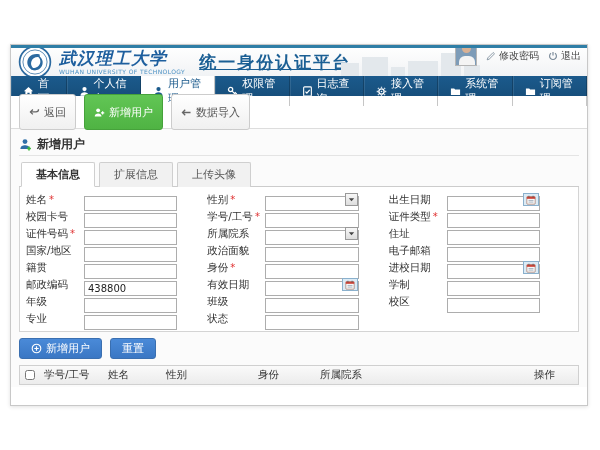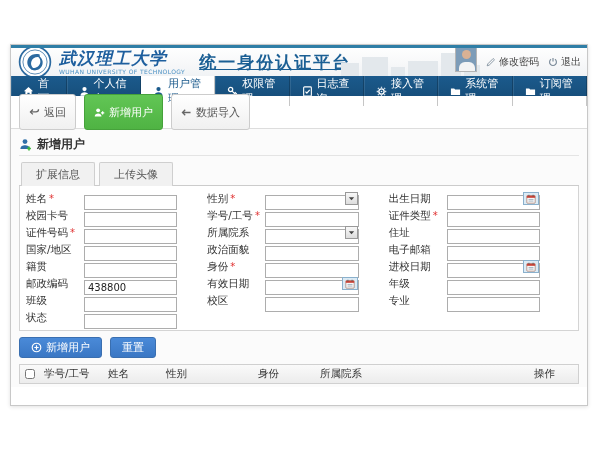--- a/index.html
+++ b/index.html
@@ -9,21 +9,21 @@
     border:1px solid #c8c8c8;box-shadow:0 1px 4px rgba(0,0,0,.12);}
   .accent{height:3px;background:var(--accent-teal,#2f7ea6);}
   
   .hdr{position:relative;height:28px;background:linear-gradient(#fefefe,#f1f3f5);display:flex;align-items:center;overflow:hidden;}
   .logo{width:34px;height:34px;margin:0 7px 0 7px;flex:0 0 auto;}
   .brand{display:flex;flex-direction:column;line-height:1;}
   .brand-cn{font-size:17px;font-weight:bold;font-style:italic;letter-spacing:1px;color:#1e5f9e;}
   .brand-en{font-size:6px;color:#4a90c4;letter-spacing:.4px;margin-top:2px;}
   .platform{font-size:17px;font-weight:bold;color:#1b5f94;letter-spacing:2px;margin-left:14px;text-decoration:underline;}
   .sky{position:absolute;bottom:0;background:#e3e8ec;}
-  .userbar{position:absolute;right:6px;bottom:3px;display:flex;align-items:flex-end;gap:9px;}
+  .userbar{position:absolute;right:6px;bottom:9px;display:flex;align-items:flex-end;gap:9px;}
   .avatar{width:22px;height:27px;background:#7d9cb8;border:1px solid #b5b5b5;position:relative;overflow:hidden;margin-bottom:1px;}
   .avatar::before{content:"";position:absolute;width:9px;height:9px;border-radius:50%;background:#d9b194;top:4px;left:6px;}
   .avatar::after{content:"";position:absolute;width:16px;height:10px;border-radius:6px 6px 0 0;background:#f4f4f4;bottom:-1px;left:3px;}
   .ulink{display:flex;align-items:center;gap:3px;font-size:10px;color:#444;cursor:pointer;padding-bottom:4px;}
   .ulink .icon{display:inline-flex;color:#7a8a99;}
   
   .nav{height:20px;background:linear-gradient(var(--nav-blue,#1b5a8c),#174f7c);display:flex;align-items:flex-start;}
   .nav-item{display:flex;align-items:center;gap:4px;padding:0 11px;font-size:11px;color:#fff;cursor:pointer;
     border-right:1px solid rgba(0,0,0,.22);border-left:1px solid rgba(255,255,255,.10);}
   .nav-item .icon{display:inline-flex;color:#fff;}
@@ -227,20 +227,21 @@
           <svg viewBox="0 0 13 13" width="13" height="13">
             <circle cx="6" cy="3.6" r="2.4" fill="#2f6fa7"></circle>
             <path d="M1.4 11 C1.4 8.2 3.8 7.3 6 7.3 C8.2 7.3 10.6 8.2 10.6 11 Z" fill="#2f6fa7"></path>
             <path d="M10 8.6 V12.4 M8.1 10.5 H11.9" stroke="#3cb53c" stroke-width="1.6"></path>
           </svg>
         </span>
       <span>新增用户</span>
     </div>
 
     <div class="tabs" id="tabs">
+        <div class="tab active">基本信息</div>
         <div class="tab">扩展信息</div>
         <div class="tab">上传头像</div>
       </div>
 
     <div class="panel" id="form-panel">
         <div class="field">
     <span class="flabel"><span class="ftext">姓名</span><span class="req">*</span></span>
     <span class="fctrl">
       <input type="text" style="">
     </span>
@@ -362,20 +363,26 @@
     <span class="fctrl">
       <input type="text" style="">
     <button class="calbtn">
               <svg viewBox="0 0 12 12" width="10" height="10">
                 <rect x="1" y="2" width="10" height="9" rx=".8" fill="#fdfdfd" stroke="#9a6a5a" stroke-width=".8"></rect>
                 <rect x="1" y="2" width="10" height="2.6" fill="#cc4438"></rect>
                 <path d="M3.5 .9 V3 M8.5 .9 V3" stroke="#555" stroke-width="1"></path>
                 <path d="M3 6.5 H9 M3 8.5 H9" stroke="#89a" stroke-width=".9"></path>
               </svg>
             </button></span>
+  </div>
+        <div class="field">
+    <span class="flabel"><span class="ftext">学制</span><span class="req"></span></span>
+    <span class="fctrl">
+      <input type="text" style="">
+    </span>
   </div>
         <div class="field">
     <span class="flabel"><span class="ftext">年级</span><span class="req"></span></span>
     <span class="fctrl">
       <input type="text" style="">
     </span>
   </div>
         <div class="field">
     <span class="flabel"><span class="ftext">班级</span><span class="req"></span></span>
     <span class="fctrl">

